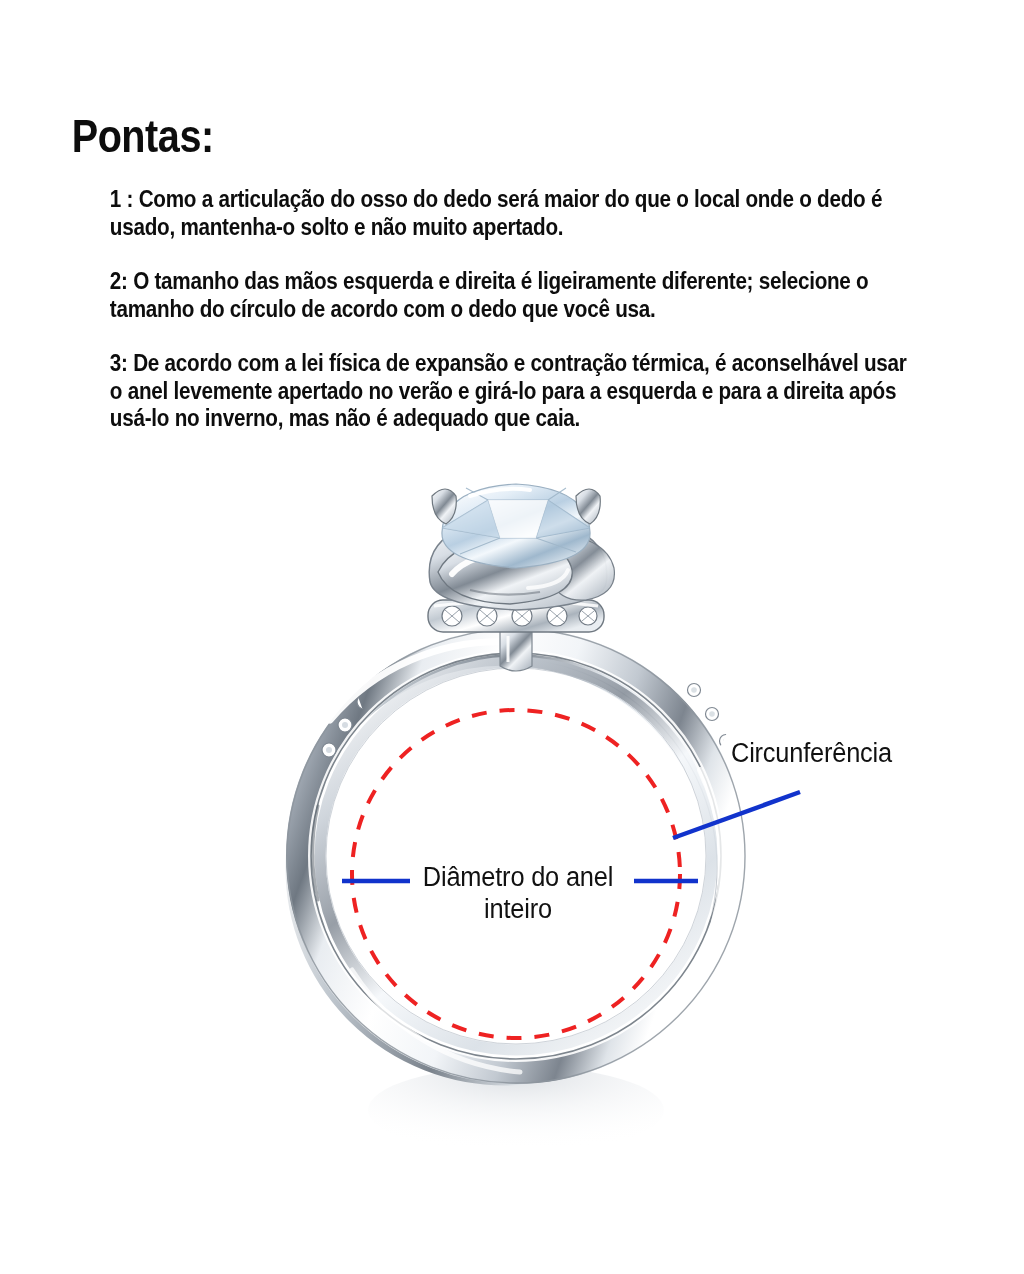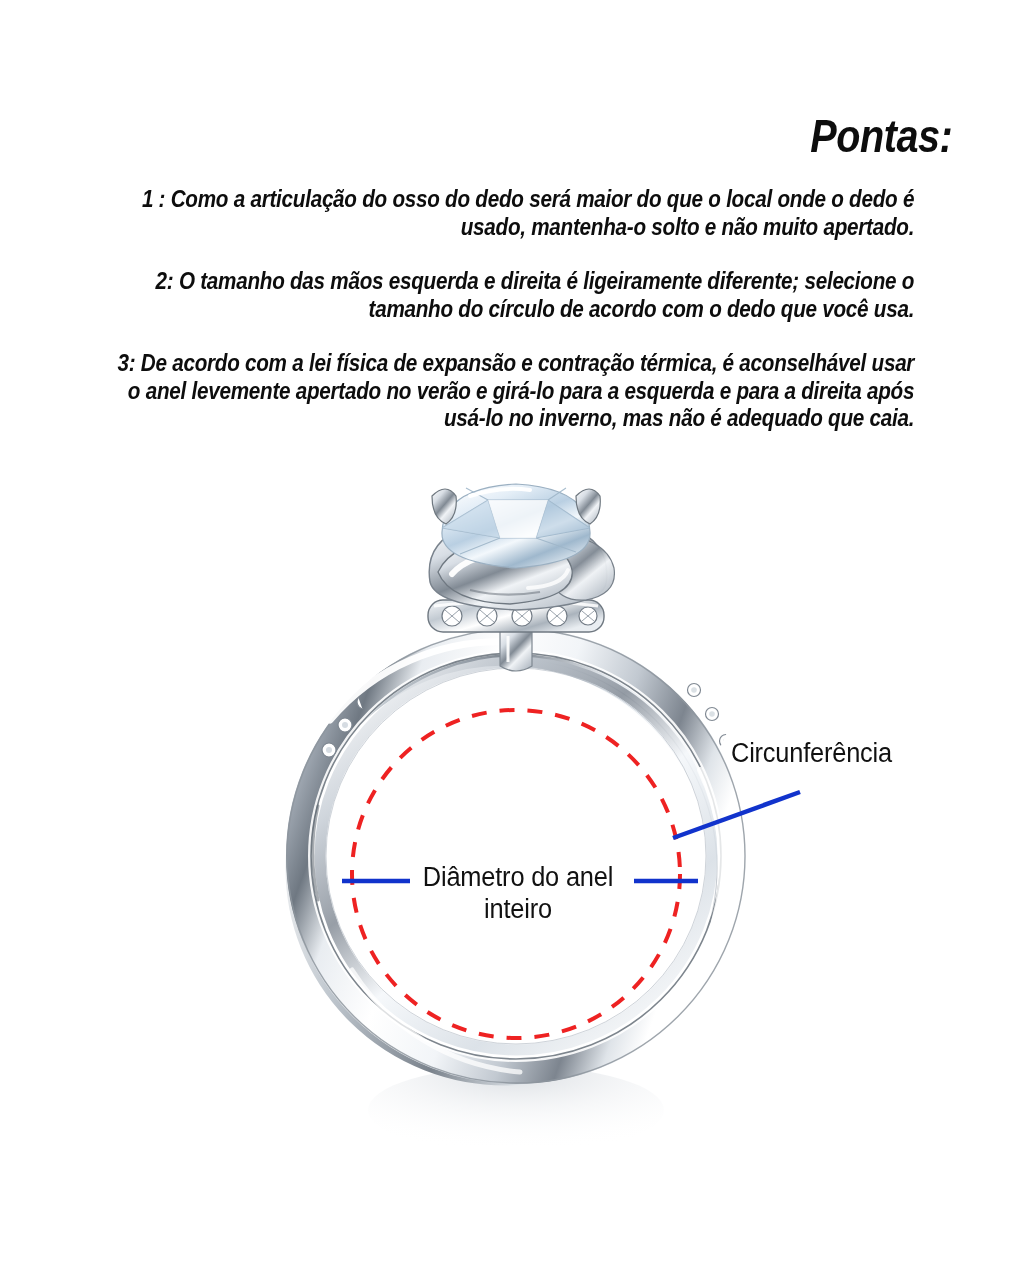--- a/index.html
+++ b/index.html
@@ -21,22 +21,21 @@
     overflow: hidden;
     margin: 0 auto;
   }
 
   
   .tips-block {
     position: absolute;
     left: 0;
     top: 112px;
     width: 1024px;
-    text-align: right;
-    font-style: italic;
+    text-align: left;
   }
 
   .tips-title {
     font-family: "Liberation Sans", sans-serif;
     font-size: 46px;
     font-weight: 700;
     color: #0d0d0d;
     letter-spacing: -0.5px;
     line-height: 1.05;
     transform: scaleX(0.86);

